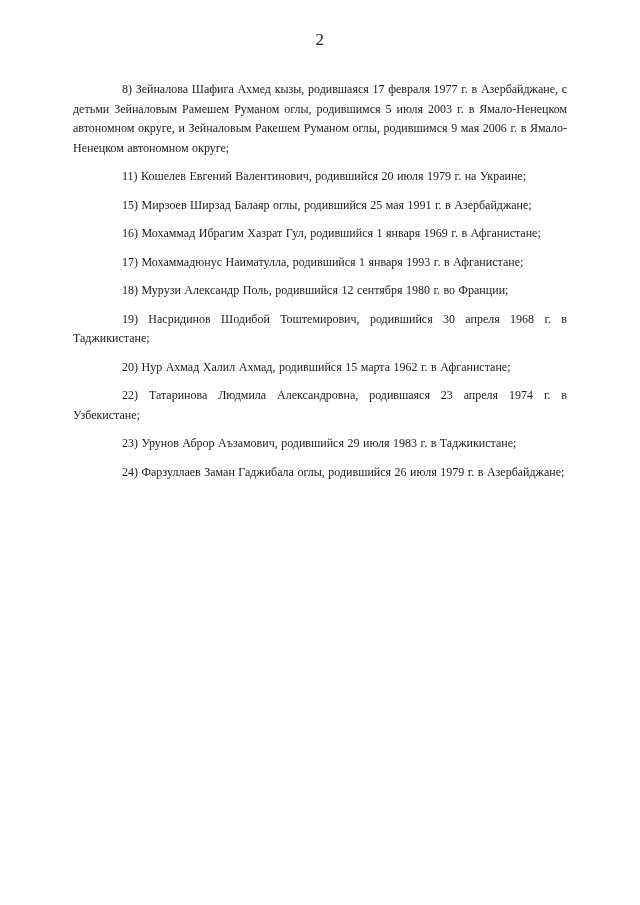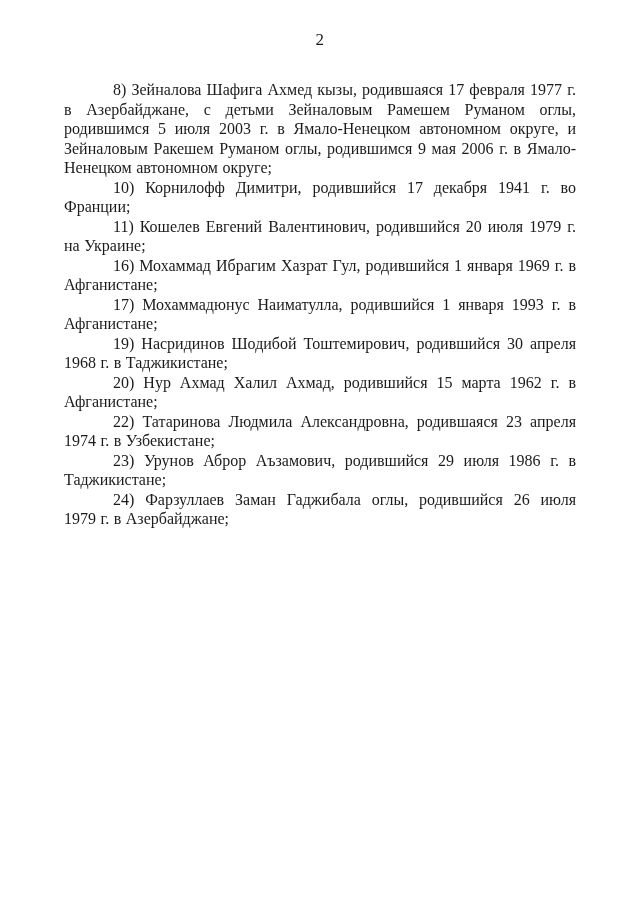--- a/index.html
+++ b/index.html
@@ -20,39 +20,40 @@
     color: #1b1b1b;
   }
   .page-number {
     text-align: center;
     font-size: 17px;
     line-height: 20px;
     margin-bottom: 30px;
     letter-spacing: 0.5px;
   }
   .doc-body p {
-    margin: 0;
+    margin: 9px;
     padding: 0;
-    font-size: 16px;
+    font-size: 12px;
     line-height: 19.5px;
     text-align: justify;
     text-indent: 49px;
     word-spacing: 0.5px;
   }
 </style>
 </head>
 <body>
 
 <div class="page">
   <div class="page-number">2</div>
   <div class="doc-body">
     <p>8) Зейналова Шафига Ахмед кызы, родившаяся 17&nbsp;февраля 1977&nbsp;г. в Азербайджане, с детьми Зейналовым Рамешем Руманом оглы, родившимся 5&nbsp;июля 2003&nbsp;г. в Ямало-Ненецком автономном округе, и Зейналовым Ракешем Руманом оглы, родившимся 9&nbsp;мая 2006&nbsp;г. в Ямало-Ненецком автономном округе;</p>
-    <p>10) Корнилофф Димитри, родившийся 17&nbsp;декабря 1941&nbsp;г. во Франции;</p>
     <p>11) Кошелев Евгений Валентинович, родившийся 20&nbsp;июля 1979&nbsp;г. на Украине;</p>
+    <p>15) Мирзоев Ширзад Балаяр оглы, родившийся 25&nbsp;мая 1991&nbsp;г. в Азербайджане;</p>
     <p>16) Мохаммад Ибрагим Хазрат Гул, родившийся 1&nbsp;января 1969&nbsp;г. в Афганистане;</p>
     <p>17) Мохаммадюнус Наиматулла, родившийся 1&nbsp;января 1993&nbsp;г. в Афганистане;</p>
+    <p>18) Мурузи Александр Поль, родившийся 12&nbsp;сентября 1980&nbsp;г. во Франции;</p>
     <p>19) Насридинов Шодибой Тоштемирович, родившийся 30&nbsp;апреля 1968&nbsp;г. в Таджикистане;</p>
     <p>20) Нур Ахмад Халил Ахмад, родившийся 15&nbsp;марта 1962&nbsp;г. в Афганистане;</p>
     <p>22) Татаринова Людмила Александровна, родившаяся 23 апреля 1974&nbsp;г. в Узбекистане;</p>
-    <p>23) Урунов Аброр Аъзамович, родившийся 29 июля 1986 г. в Таджикистане;</p>
+    <p>23) Урунов Аброр Аъзамович, родившийся 29 июля 1983 г. в Таджикистане;</p>
     <p>24) Фарзуллаев Заман Гаджибала оглы, родившийся 26&nbsp;июля 1979&nbsp;г. в Азербайджане;</p>
   </div>
 </div>
 
 </body></html>

